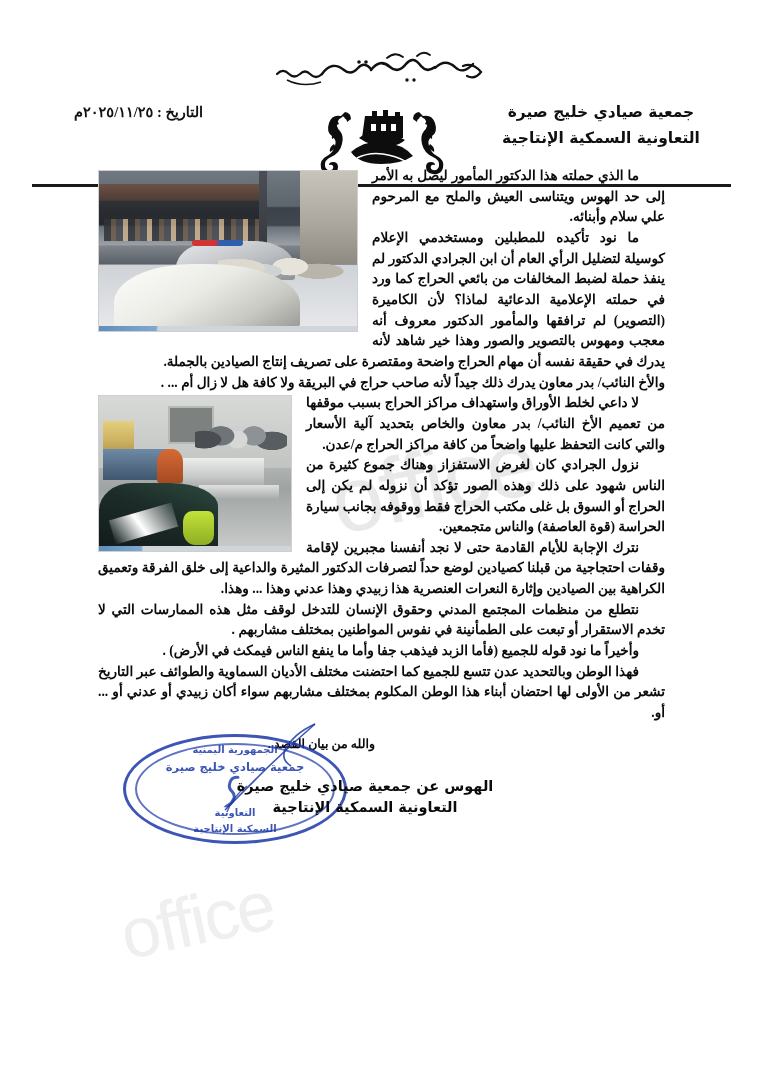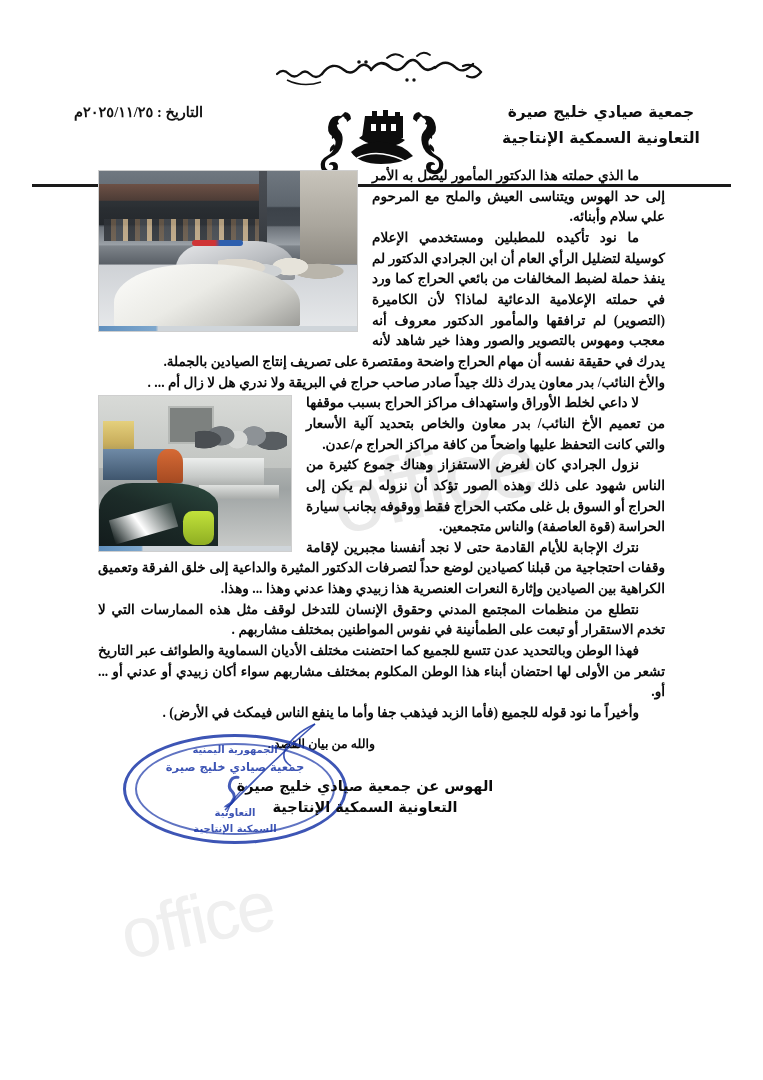--- a/index.html
+++ b/index.html
@@ -423,21 +423,21 @@
       <div class="ph1-pole"></div>
       <div class="ph1-car2"></div>
       <div class="ph1-lights"></div>
       <div class="ph1-people"></div>
       <div class="ph1-car"></div>
       <div class="strip"></div>
     </div>
 
     <p class="par">ما الذي حملته هذا الدكتور المأمور ليصل به الأمر إلى حد الهوس ويتناسى العيش والملح مع المرحوم علي سلام وأبنائه.</p>
     <p class="par">ما نود تأكيده للمطبلين ومستخدمي الإعلام كوسيلة لتضليل الرأي العام أن ابن الجرادي الدكتور لم ينفذ حملة لضبط المخالفات من بائعي الحراج كما ورد في حملته الإعلامية الدعائية لماذا؟ لأن الكاميرة (التصوير) لم ترافقها والمأمور الدكتور معروف أنه معجب ومهوس بالتصوير والصور وهذا خير شاهد لأنه يدرك في حقيقة نفسه أن مهام الحراج واضحة ومقتصرة على تصريف إنتاج الصيادين بالجملة.</p>
-    <p class="par noindent">والأخ النائب/ بدر معاون يدرك ذلك جيداً صادر صاحب حراج في البريقة ولا ندري هل لا زال أم ... .</p>
+    <p class="par noindent">والأخ النائب/ بدر معاون يدرك ذلك جيداً لأنه صاحب حراج في البريقة ولا كافة هل لا زال أم ... .</p>
 
     <div class="photo p2">
       <div class="ph2-bg"></div>
       <div class="ph2-wall"></div>
       <div class="ph2-window"></div>
       <div class="ph2-curtain"></div>
       <div class="ph2-group"></div>
       <div class="ph2-desk"></div>
       <div class="ph2-bench"></div>
       <div class="ph2-bed"></div>
@@ -445,22 +445,22 @@
       <div class="ph2-dark"></div>
       <div class="ph2-green"></div>
       <div class="ph2-flash"></div>
       <div class="strip"></div>
     </div>
 
     <p class="par">لا داعي لخلط الأوراق واستهداف مراكز الحراج بسبب موقفها من تعميم الأخ النائب/ بدر معاون والخاص بتحديد آلية الأسعار والتي كانت التحفظ عليها واضحاً من كافة مراكز الحراج م/عدن.</p>
     <p class="par">نزول الجرادي كان لغرض الاستفزاز وهناك جموع كثيرة من الناس شهود على ذلك وهذه الصور تؤكد أن نزوله لم يكن إلى الحراج أو السوق بل غلى مكتب الحراج فقط ووقوفه بجانب سيارة الحراسة (قوة العاصفة) والناس متجمعين.</p>
     <p class="par">نترك الإجابة للأيام القادمة حتى لا نجد أنفسنا مجبرين لإقامة وقفات احتجاجية من قبلنا كصيادين لوضع حداً لتصرفات الدكتور المثيرة والداعية إلى خلق الفرقة وتعميق الكراهية بين الصيادين وإثارة النعرات العنصرية هذا زبيدي وهذا عدني وهذا ... وهذا.</p>
     <p class="par">نتطلع من منظمات المجتمع المدني وحقوق الإنسان للتدخل لوقف مثل هذه الممارسات التي لا تخدم الاستقرار أو تبعت على الطمأنينة في نفوس المواطنين بمختلف مشاربهم .</p>
+    <p class="par">وأخيراً ما نود قوله للجميع (فأما الزبد فيذهب جفا وأما ما ينفع الناس فيمكث في الأرض) .</p>
     <p class="par">فهذا الوطن وبالتحديد عدن تتسع للجميع كما احتضنت مختلف الأديان السماوية والطوائف عبر التاريخ تشعر من الأولى لها احتضان أبناء هذا الوطن المكلوم بمختلف مشاربهم سواء أكان زبيدي أو عدني أو ... أو.</p>
-    <p class="par">وأخيراً ما نود قوله للجميع (فأما الزبد فيذهب جفا وأما ما ينفع الناس فيمكث في الأرض) .</p>
   </div>
 
   <div class="closing-area">
 
     <div class="closing-line">والله من بيان القصد .</div>
 
     <svg class="sig-stroke" viewBox="0 0 140 110">
       <path d="M120 8 q-30 26 -56 52 q-18 18 -34 34" stroke="#1b37a8" stroke-width="1.6" fill="none" opacity=".85"></path>
       <path d="M120 8 q-22 10 -30 26 q-4 10 6 16" stroke="#1b37a8" stroke-width="1.6" fill="none" opacity=".85"></path>
       <path d="M52 70 q-14 10 -20 26" stroke="#1b37a8" stroke-width="1.4" fill="none" opacity=".8"></path>

